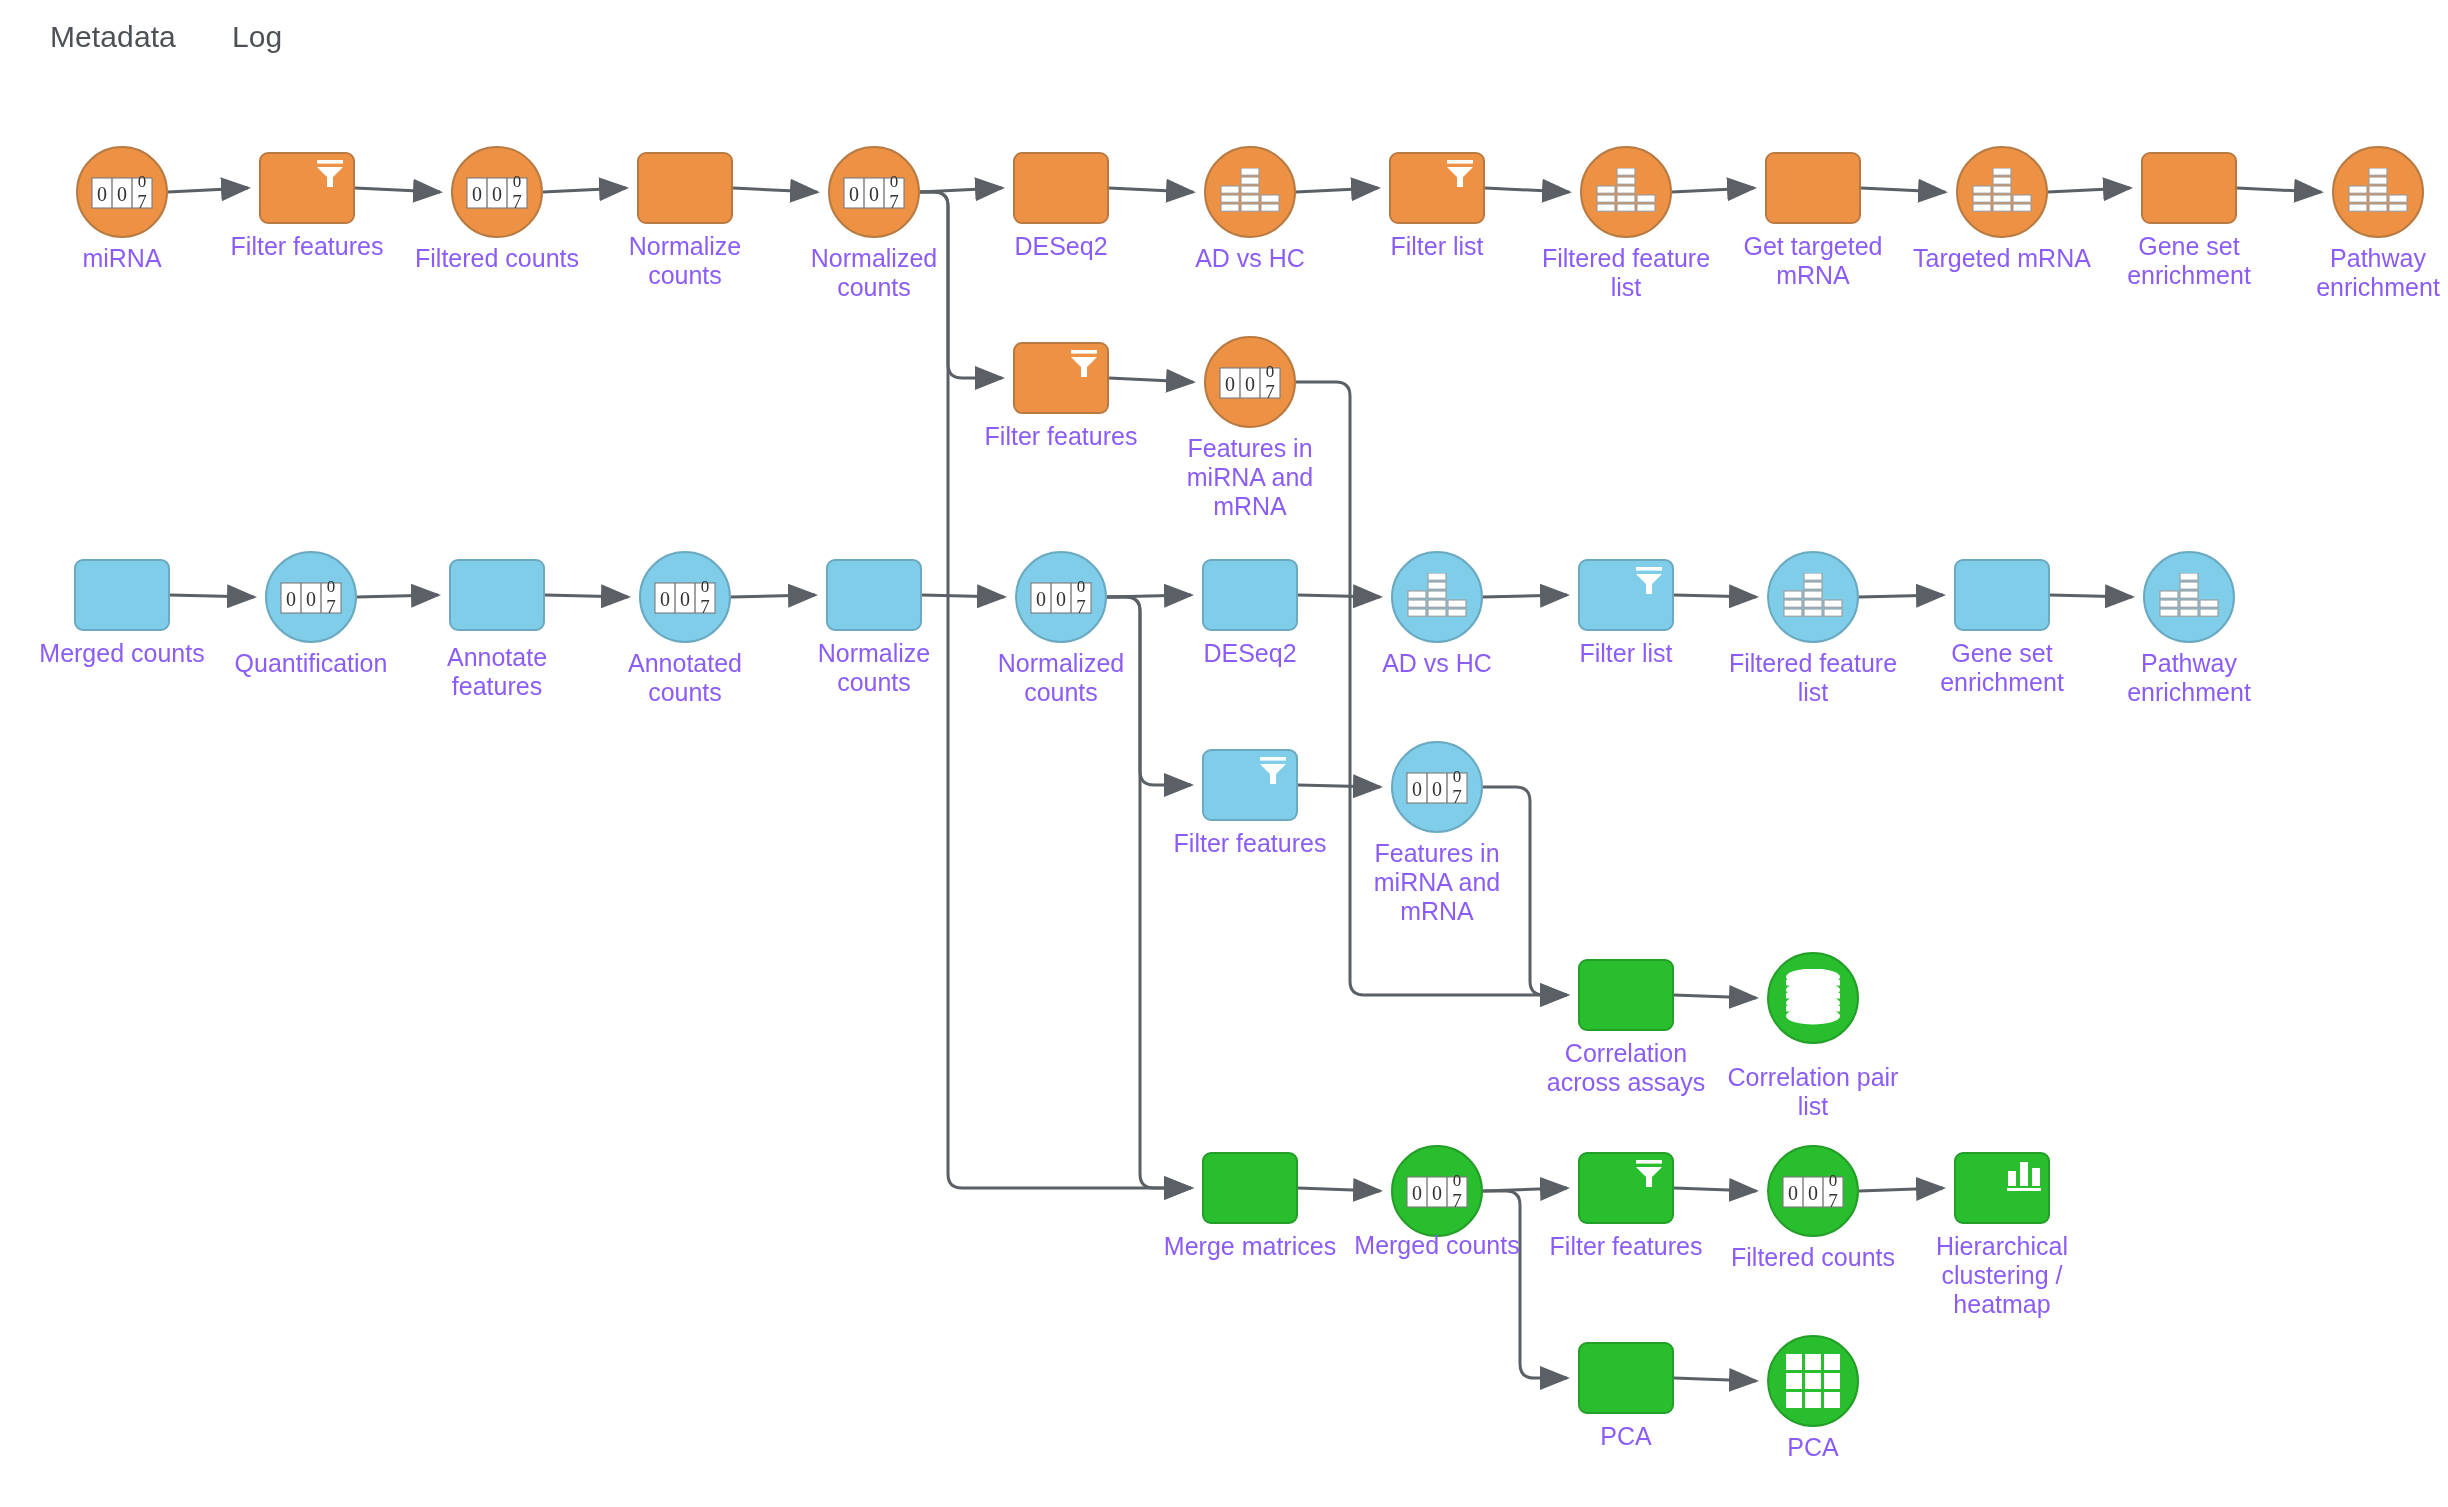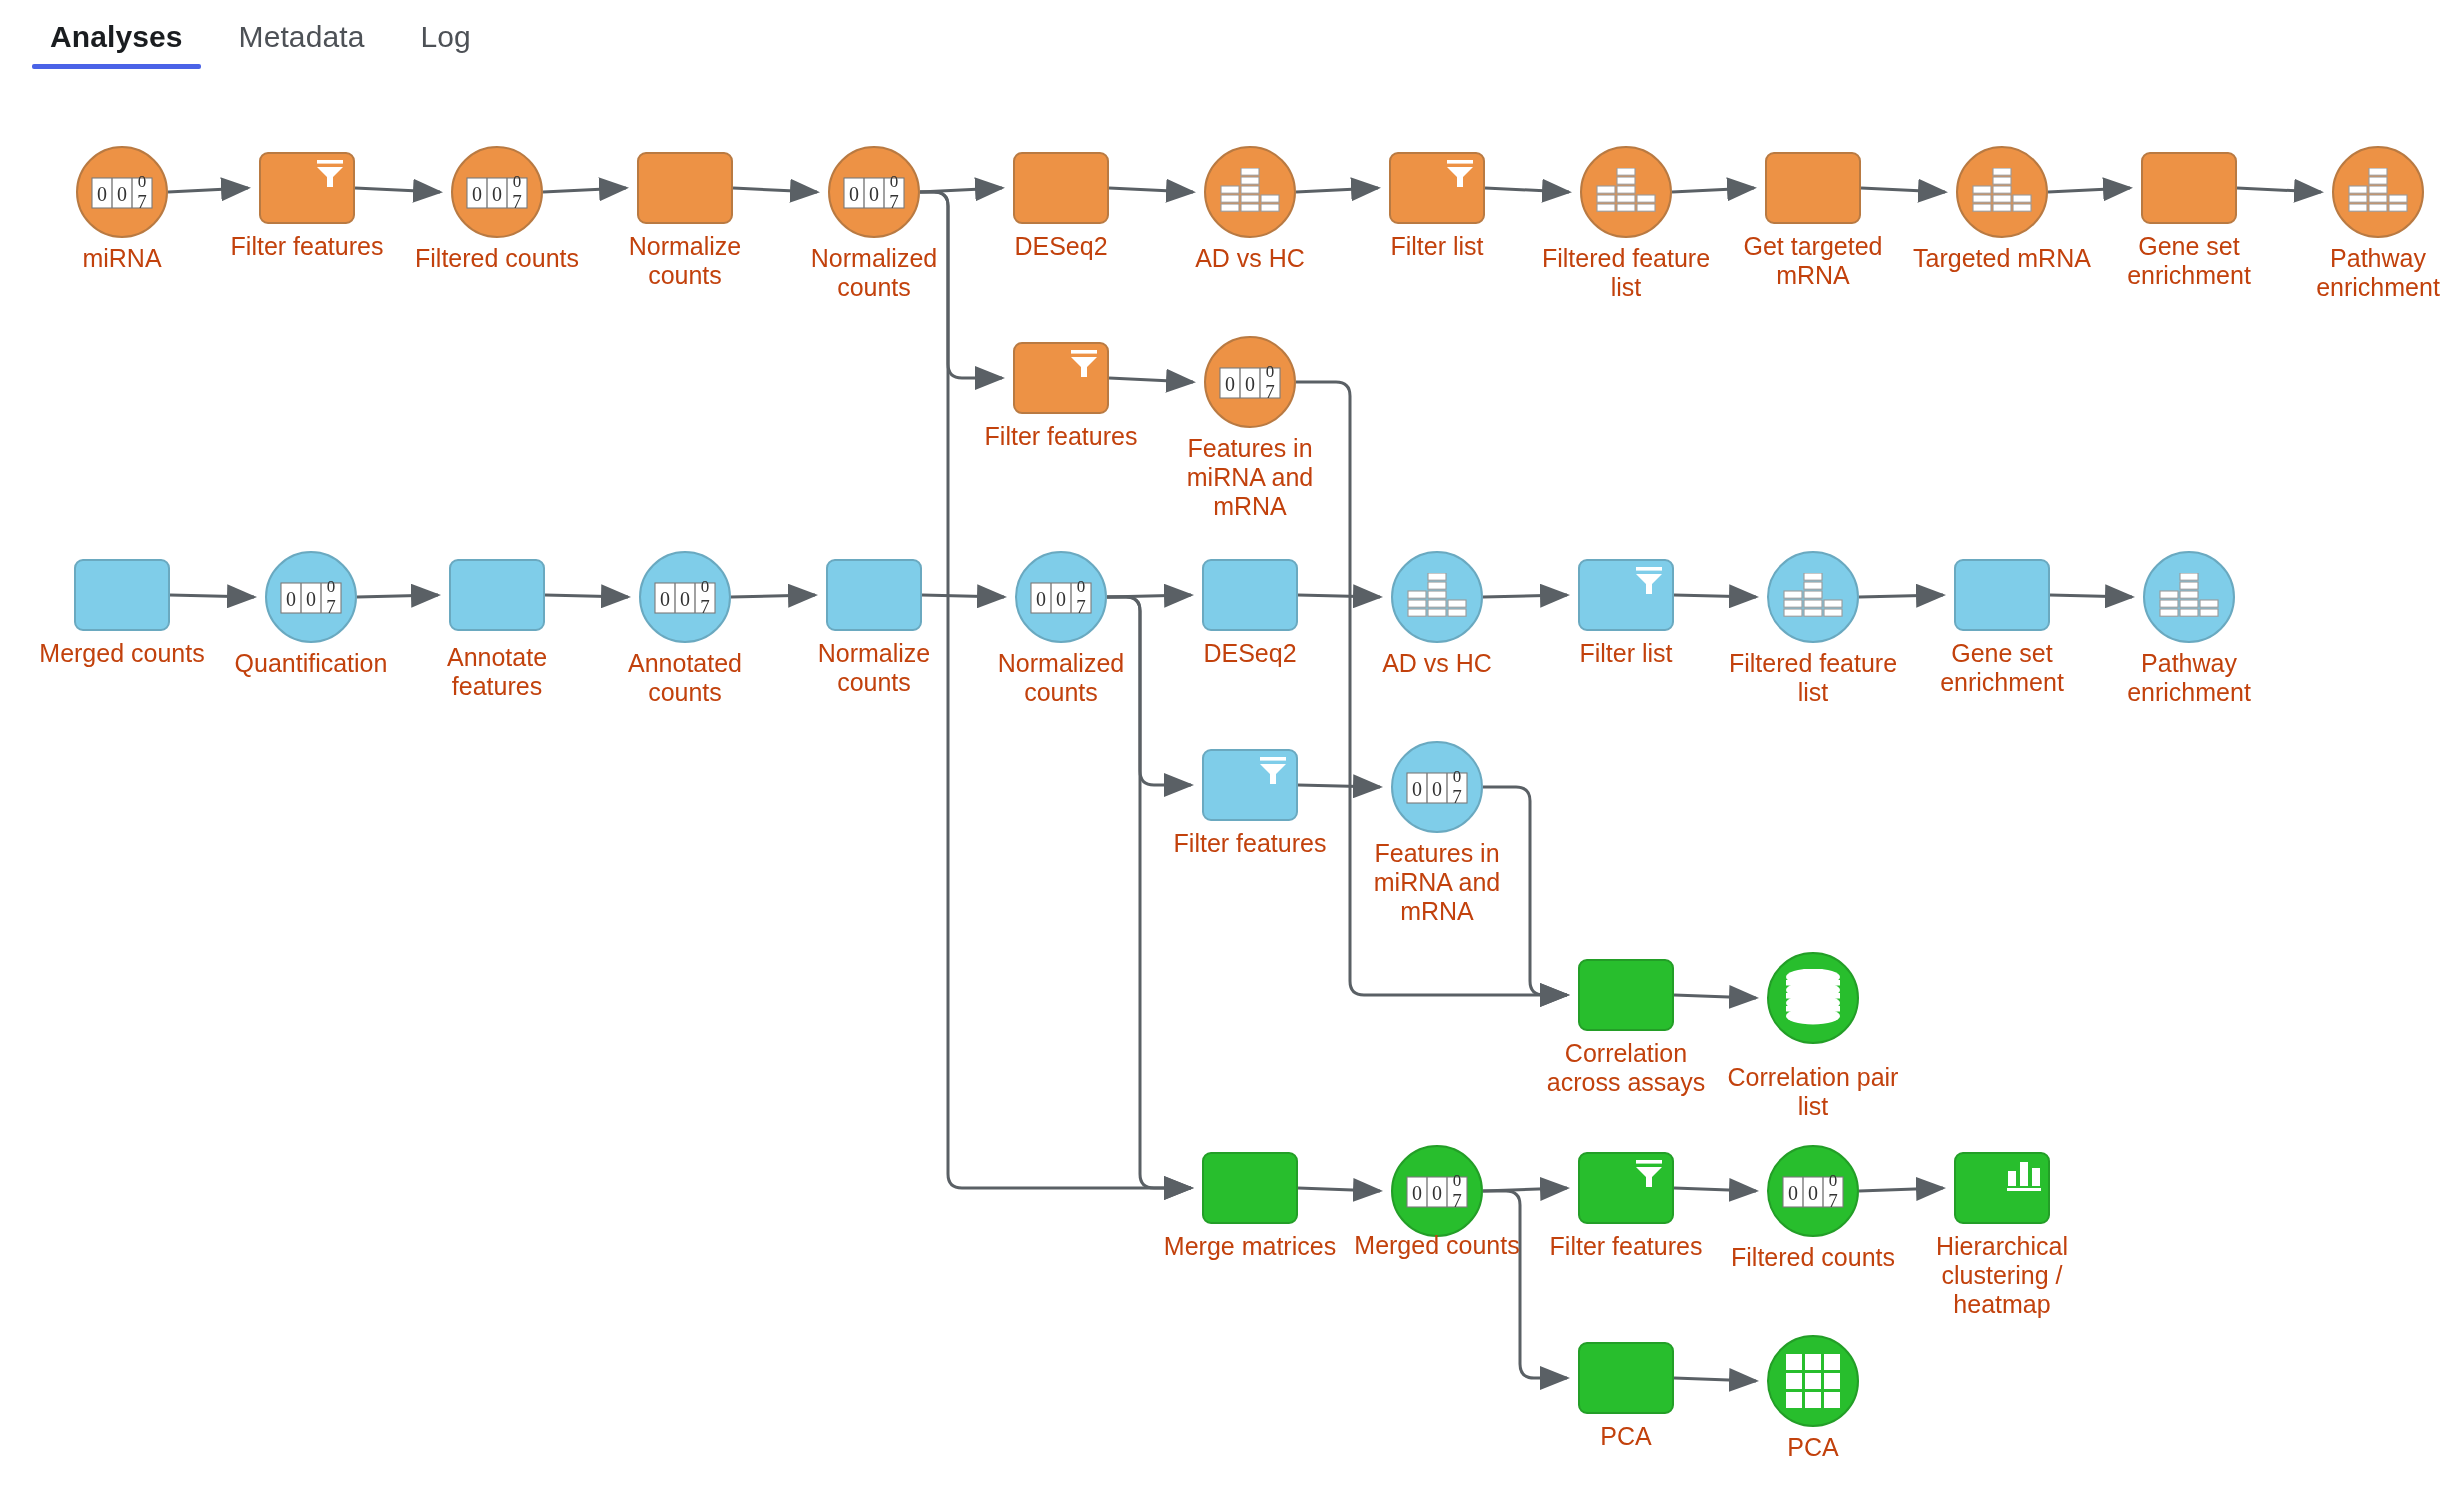--- a/index.html
+++ b/index.html
@@ -86,41 +86,40 @@
   .node.orange .shape { background: #ED9245; border-color: #b97a42; }
   .node.blue   .shape { background: #7FCDE9; border-color: #6aa9c0; }
   .node.green  .shape { background: #28BE2D; border-color: #239e27; }
 
   .label {
     position: absolute;
     transform: translate(-50%, 0);
     text-align: center;
     font-size: 25px;
     line-height: 1.16;
-    color: #c2410c;
+    color: #8b5cf6;
     white-space: pre-line;
     width: 190px;
   }
 
   
   .ico { display: block; }
   .ico.counter { width: 62px; height: 44px; }
   .ico.funnel  { width: 34px; height: 30px; }
   .ico.featlist{ width: 60px; height: 48px; }
   .ico.db      { width: 62px; height: 58px; }
   .ico.grid    { width: 56px; height: 56px; }
   .ico.bars    { width: 36px; height: 32px; }
 </style>
 </head>
 <body>
 
 <div id="root">
 
   <div id="tabbar">
-    <div class="tab active"><span>Analyses</span></div>
     <div class="tab"><span>Metadata</span></div>
     <div class="tab"><span>Log</span></div>
   </div>
 
   <div id="canvas">
     <svg id="edges" viewBox="0 0 2448 1507" width="2448" height="1507">
       <defs>
         <marker id="arrow" viewBox="0 0 10 8" refX="9" refY="4" markerWidth="10" markerHeight="8" orient="auto-start-reverse">
           <path d="M0,0 L10,4 L0,8 z" fill="#5A6065"></path>
         </marker>

